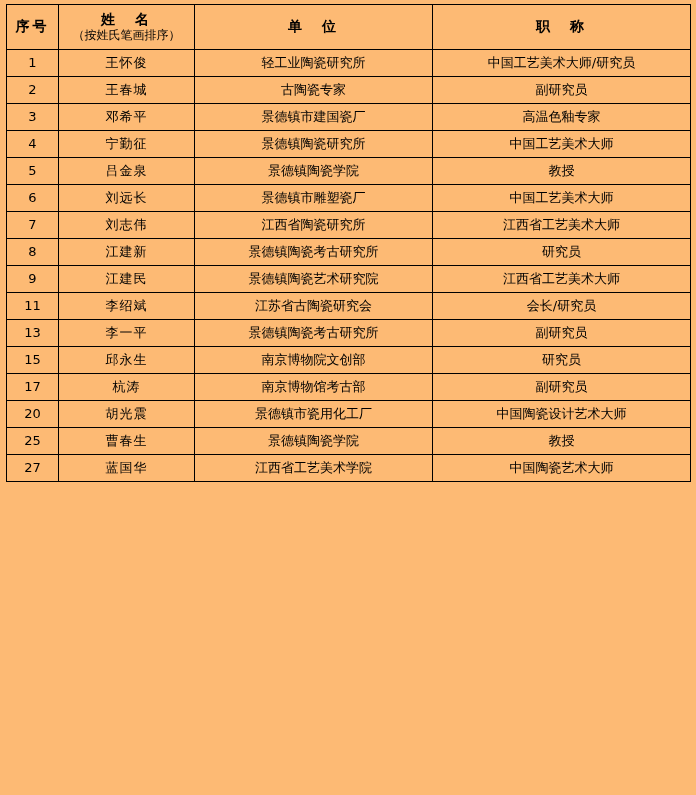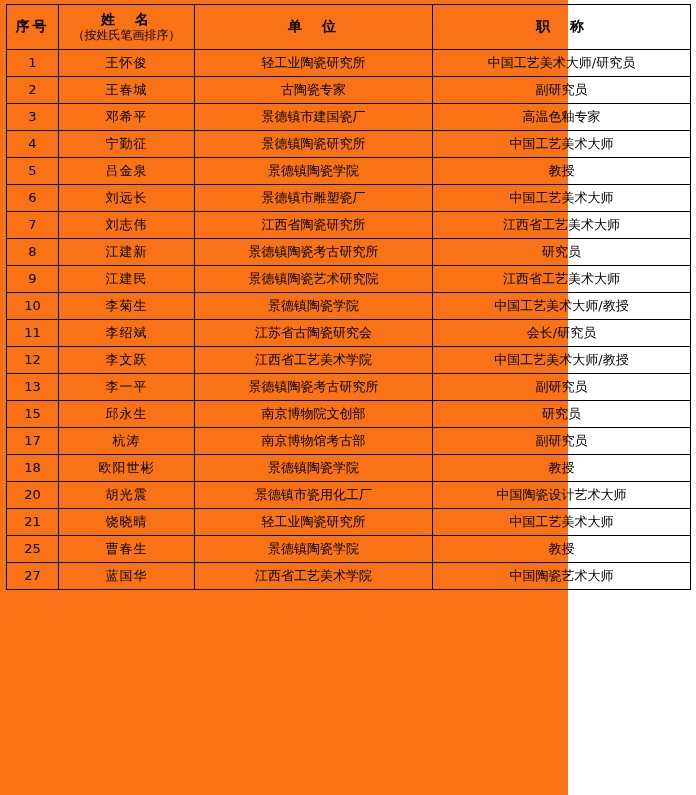--- a/index.html
+++ b/index.html
@@ -7,24 +7,24 @@
     padding: 0;
     background: #ffffff;
   }
   body {
     width: 696px;
     height: 795px;
     font-family: "DejaVu Sans", "Liberation Sans", sans-serif;
     color: #000000;
   }
   .sheet {
-    width: 568px;
+    width: 696px;
     height: 795px;
     position: relative;
-    background: #f97316;
+    background: #fdba74;
     box-sizing: border-box;
     padding: 4px 6px 4px 6px;
   }
   table.roster {
     border-collapse: collapse;
     width: 684px;
     table-layout: fixed;
   }
   table.roster th,
   table.roster td {
@@ -139,72 +139,48 @@
           <td>景德镇陶瓷考古研究所</td>
           <td>研究员</td>
         </tr>
         <tr>
           <td>9</td>
           <td class="cell-name">江建民</td>
           <td>景德镇陶瓷艺术研究院</td>
           <td>江西省工艺美术大师</td>
         </tr>
         <tr>
-          <td>10</td>
-          <td class="cell-name">李菊生</td>
-          <td>景德镇陶瓷学院</td>
-          <td>中国工艺美术大师/教授</td>
-        </tr>
-        <tr>
           <td>11</td>
           <td class="cell-name">李绍斌</td>
           <td>江苏省古陶瓷研究会</td>
           <td>会长/研究员</td>
-        </tr>
-        <tr>
-          <td>12</td>
-          <td class="cell-name">李文跃</td>
-          <td>江西省工艺美术学院</td>
-          <td>中国工艺美术大师/教授</td>
         </tr>
         <tr>
           <td>13</td>
           <td class="cell-name">李一平</td>
           <td>景德镇陶瓷考古研究所</td>
           <td>副研究员</td>
         </tr>
         <tr>
           <td>15</td>
           <td class="cell-name">邱永生</td>
           <td>南京博物院文创部</td>
           <td>研究员</td>
         </tr>
         <tr>
           <td>17</td>
           <td class="cell-name">杭涛</td>
           <td>南京博物馆考古部</td>
           <td>副研究员</td>
         </tr>
         <tr>
-          <td>18</td>
-          <td class="cell-name">欧阳世彬</td>
-          <td>景德镇陶瓷学院</td>
-          <td>教授</td>
-        </tr>
-        <tr>
           <td>20</td>
           <td class="cell-name">胡光震</td>
           <td>景德镇市瓷用化工厂</td>
           <td>中国陶瓷设计艺术大师</td>
-        </tr>
-        <tr>
-          <td>21</td>
-          <td class="cell-name">饶晓晴</td>
-          <td>轻工业陶瓷研究所</td>
-          <td>中国工艺美术大师</td>
         </tr>
         <tr>
           <td>25</td>
           <td class="cell-name">曹春生</td>
           <td>景德镇陶瓷学院</td>
           <td>教授</td>
         </tr>
         <tr>
           <td>27</td>
           <td class="cell-name">蓝国华</td>

